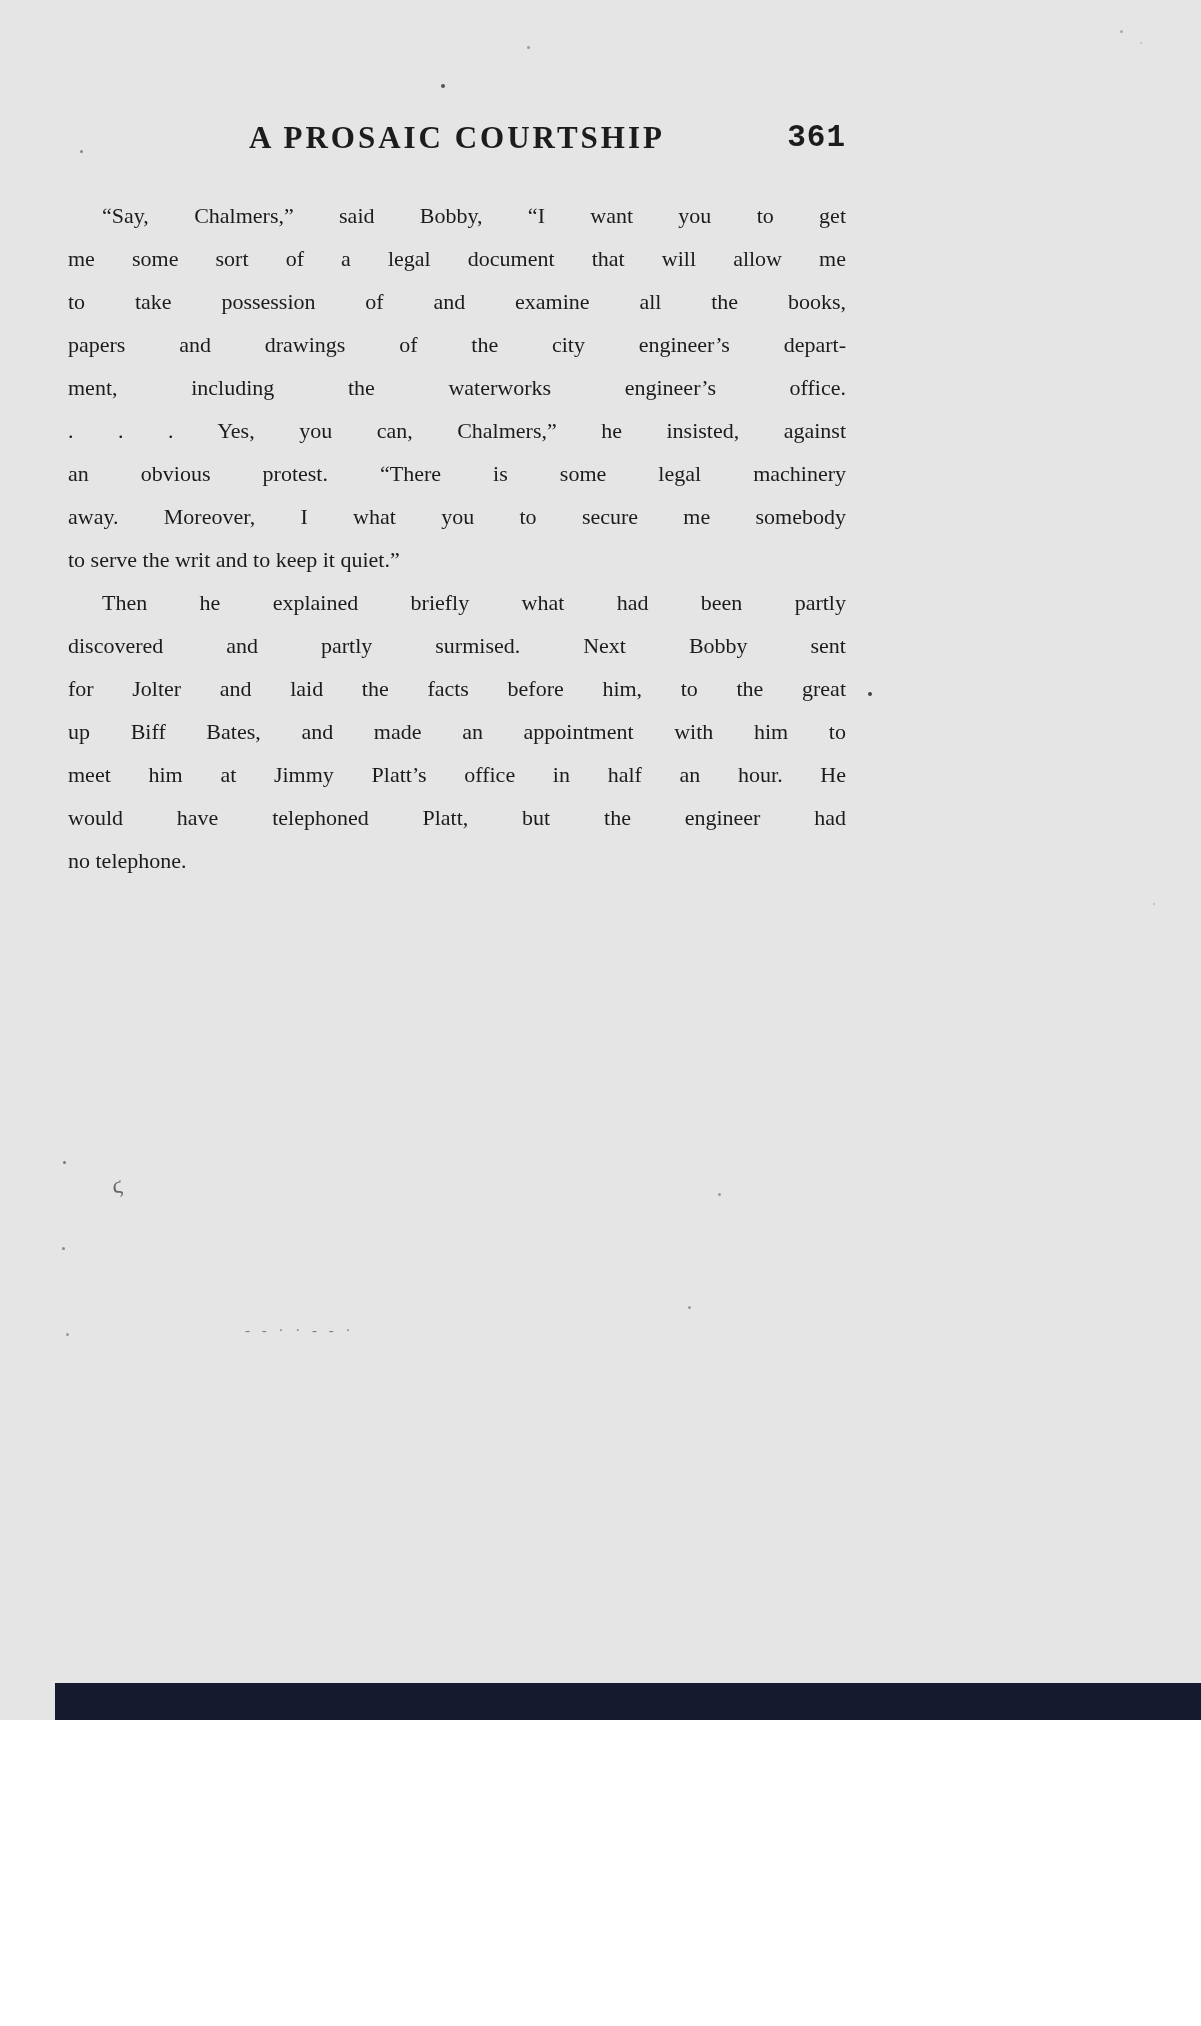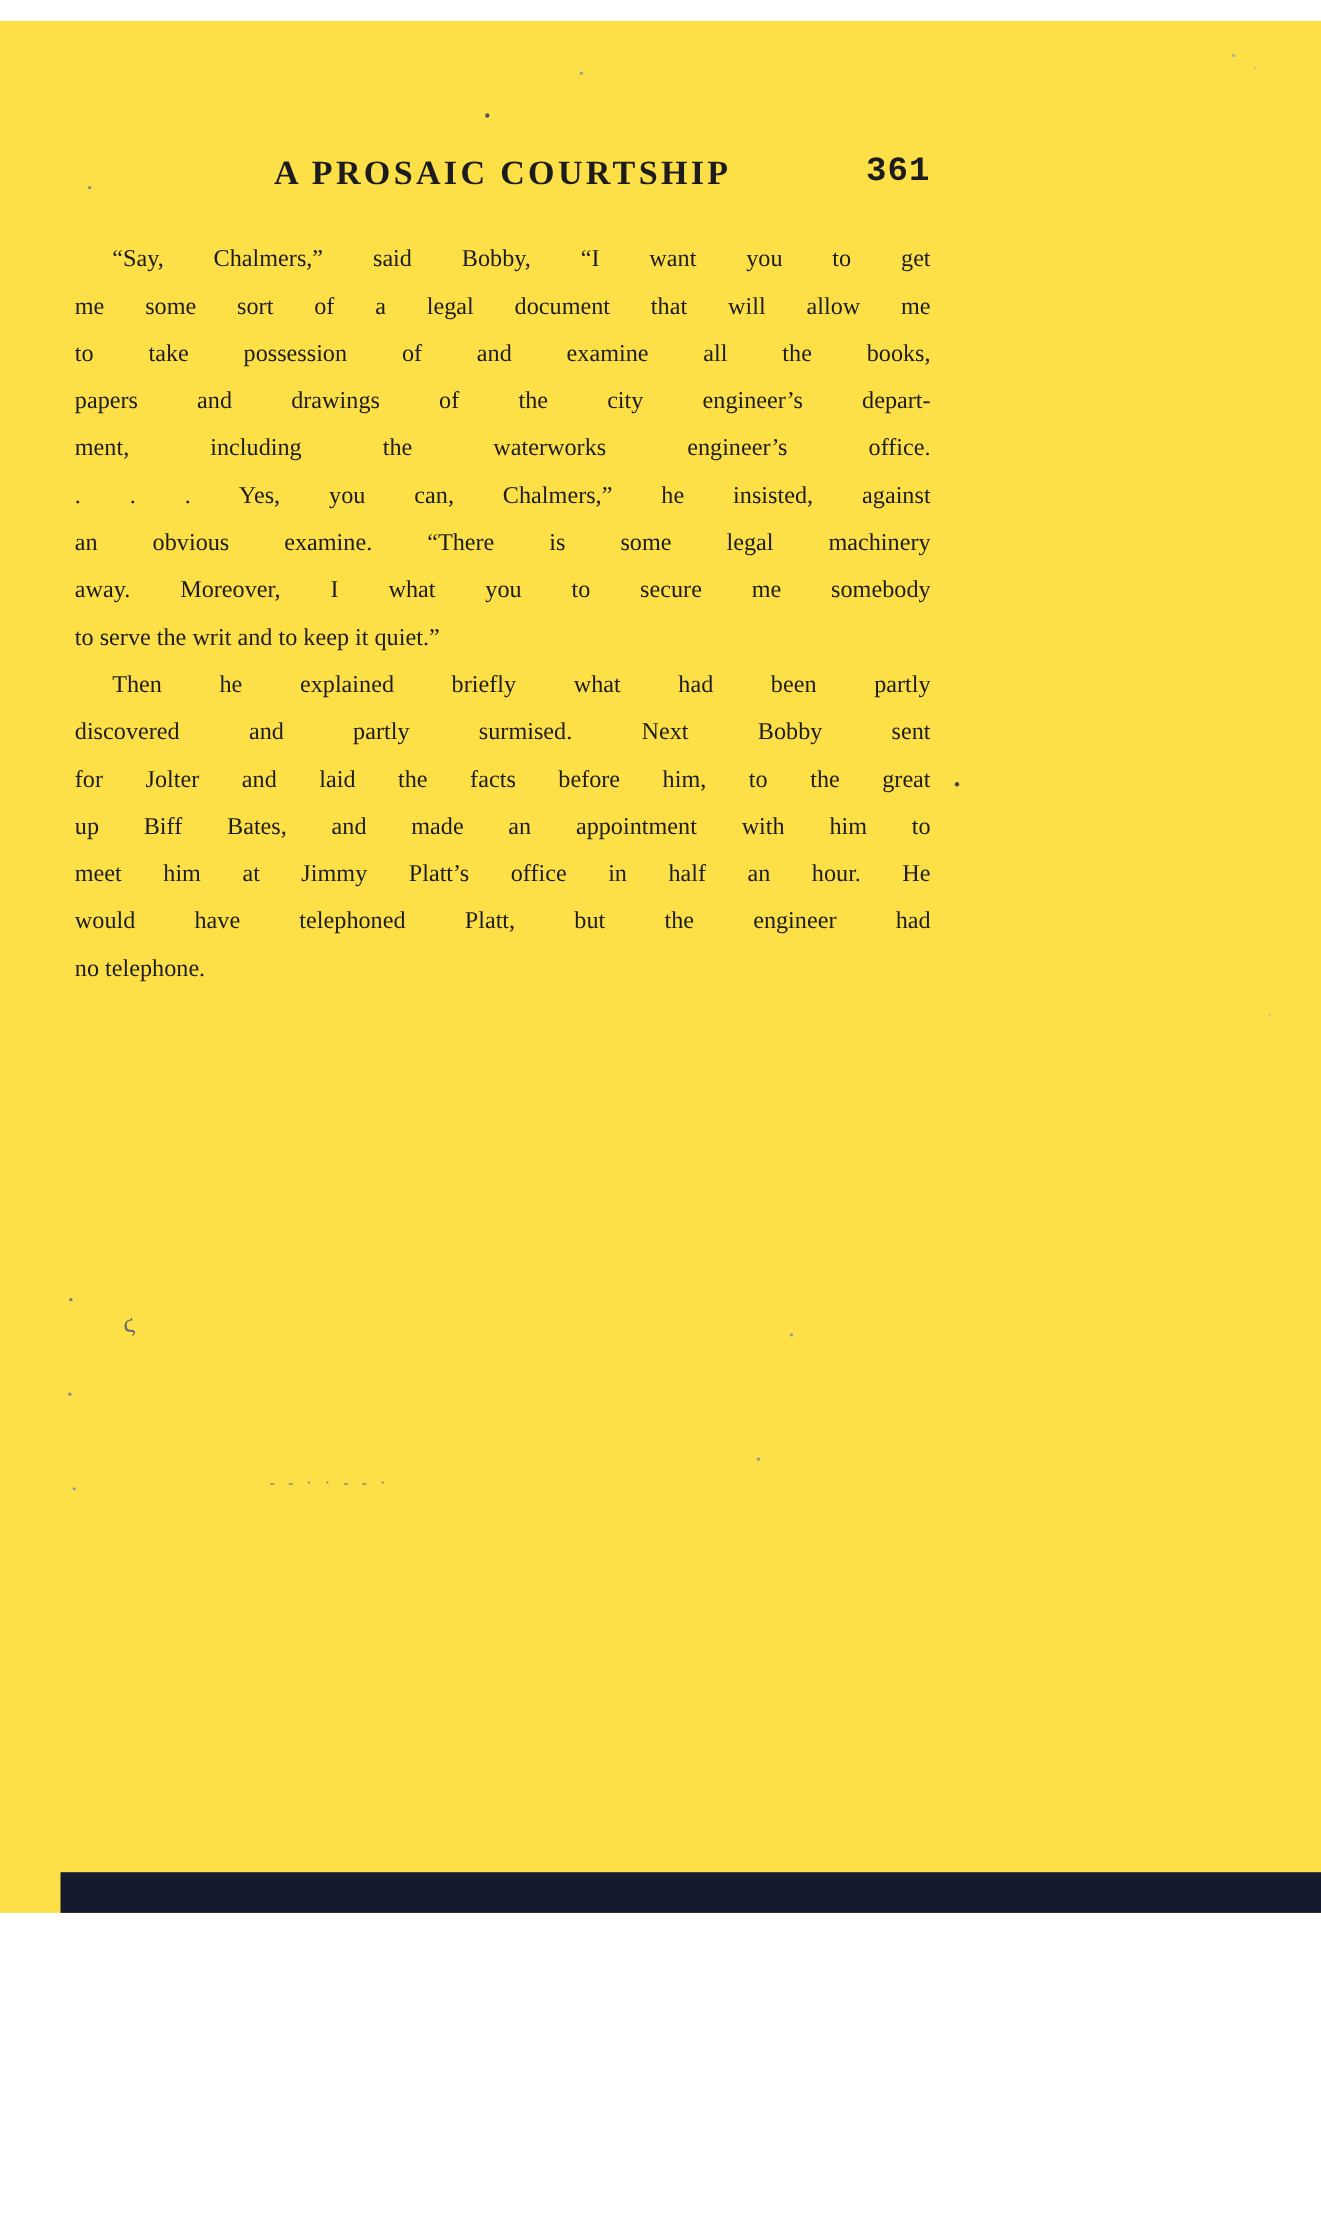--- a/index.html
+++ b/index.html
@@ -1,24 +1,23 @@
 <!DOCTYPE html>
 <html><head>
 <meta charset="utf-8">
 <style>
   html,body { margin:0; padding:0; background:#ffffff; }
   .page {
     position:relative;
     width:1201px;
     height:1720px;
-    background:#fde047;
+    background:#e5e5e5;
     overflow:hidden;
     font-family:"Liberation Serif", serif;
     color:#1c1c1c;
-    margin-top:19px;
   }
   .text-block {
     position:absolute;
     left:68px;
     top:120px;
     width:778px;
   }
   .header {
     position:relative;
     height:44px;
@@ -81,21 +80,21 @@
       <span class="page-number">361</span>
     </div>
 
     <div class="para">
       <div class="line indent">“Say, Chalmers,” said Bobby, “I want you to get</div>
       <div class="line">me some sort of a legal document that will allow me</div>
       <div class="line">to take possession of and examine all the books,</div>
       <div class="line">papers and drawings of the city engineer’s depart-</div>
       <div class="line">ment, including the waterworks engineer’s office.</div>
       <div class="line">. . . Yes, you can, Chalmers,” he insisted, against</div>
-      <div class="line">an obvious examine. “There is some legal machinery</div>
+      <div class="line">an obvious protest. “There is some legal machinery</div>
       <div class="line">away. Moreover, I what you to secure me somebody</div>
       <div class="line last">to serve the writ and to keep it quiet.”</div>
     </div>
 
     <div class="para">
       <div class="line indent">Then he explained briefly what had been partly</div>
       <div class="line">discovered and partly surmised. Next Bobby sent</div>
       <div class="line">for Jolter and laid the facts before him, to the great</div>
       <div class="line">up Biff Bates, and made an appointment with him to</div>
       <div class="line">meet him at Jimmy Platt’s office in half an hour. He</div>

